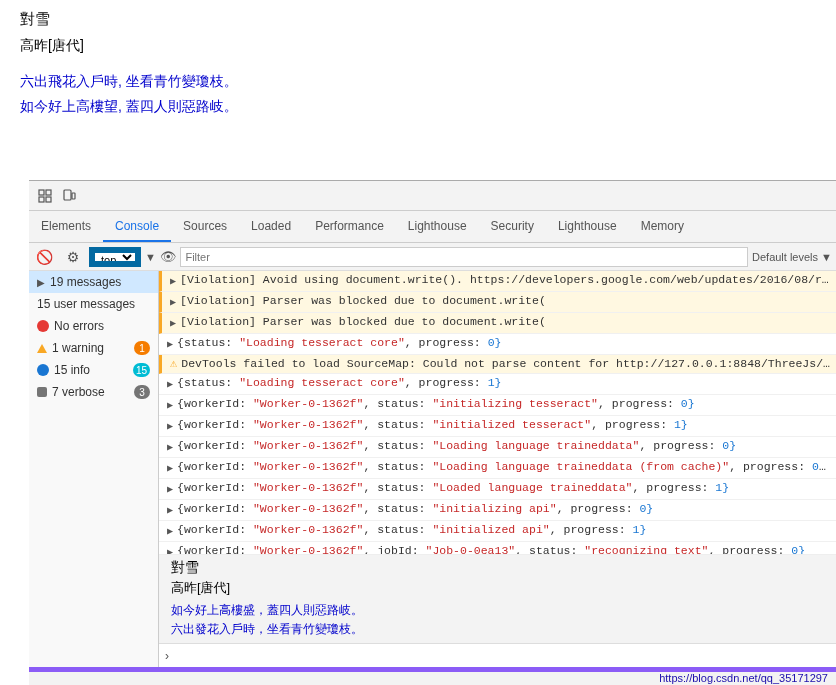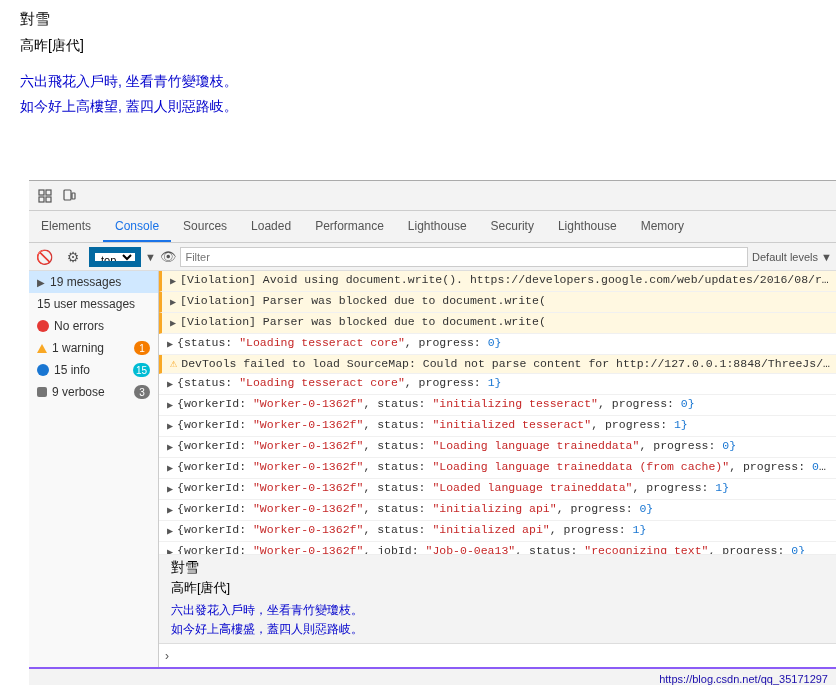--- a/index.html
+++ b/index.html
@@ -249,23 +249,23 @@
     .console-prompt {
       color: #555;
       margin-right: 4px;
       font-size: 12px;
     }
 
     
     .bottom-bar {
       display: flex;
       justify-content: flex-end;
-      align-items: flex-end;
+      align-items: flex-start;
       background: #f3f3f3;
-      border-top: 2px solid #8b5cf6;
+      border-top: 5px solid #8b5cf6;
       height: 18px;
       padding: 0 8px;
       font-size: 11px;
       color: #555;
     }
   </style>
 </head>
 <body>
 
 <div class="page-content">
@@ -339,21 +339,21 @@
         <span>1 warning</span>
         <span class="sidebar-badge badge-orange">1</span>
       </div>
       <div class="sidebar-item">
         <span class="icon-circle icon-info"></span>
         <span>15 info</span>
         <span class="sidebar-badge badge-cyan">15</span>
       </div>
       <div class="sidebar-item">
         <span style="display:inline-block;width:10px;height:10px;background:#757575;border-radius:2px;flex-shrink:0;"></span>
-        <span>9 verbose</span>
+        <span>7 verbose</span>
         <span class="sidebar-badge badge-gray">3</span>
       </div>
     </div>
 
     <div style="flex:1;display:flex;flex-direction:column;overflow:hidden;">
       <div class="console-log" id="console-log-container">
 
       <div class="log-entry violation">
             <span class="log-arrow">▶</span>
             <span class="log-text">[Violation] Avoid using document.write(). https://developers.google.com/web/updates/2016/08/removing-document-wr</span>
@@ -409,22 +409,22 @@
           <div class="log-entry">
             <span class="log-arrow">▶</span>
             <span class="log-text">{workerId: <span class="string-val">"Worker-0-1362f"</span>, jobId: <span class="string-val">"Job-0-0ea13"</span>, status: <span class="string-val">"recognizing text"</span>, progress: <span class="number-val">0}</span></span>
           </div>
         </div>
 
       <div class="console-preview">
         <div class="preview-title">對雪</div>
         <div class="preview-author">高昨[唐代]</div>
         <div class="preview-poem">
+          <div>如今好上高樓盛，蓋四人則惡路岐。</div>
           <div>六出發花入戶時，坐看青竹變瓊枝。</div>
-          <div>如今好上高樓盛，蓋四人則惡路岐。</div>
         </div>
       </div>
 
       <div class="console-input-row">
         <span class="console-prompt">›</span>
         <input type="text" style="flex: 1 1 0%; border: none; outline: none; font-size: 12px; font-family: monospace;">
       </div>
     </div>
 
   </div>

